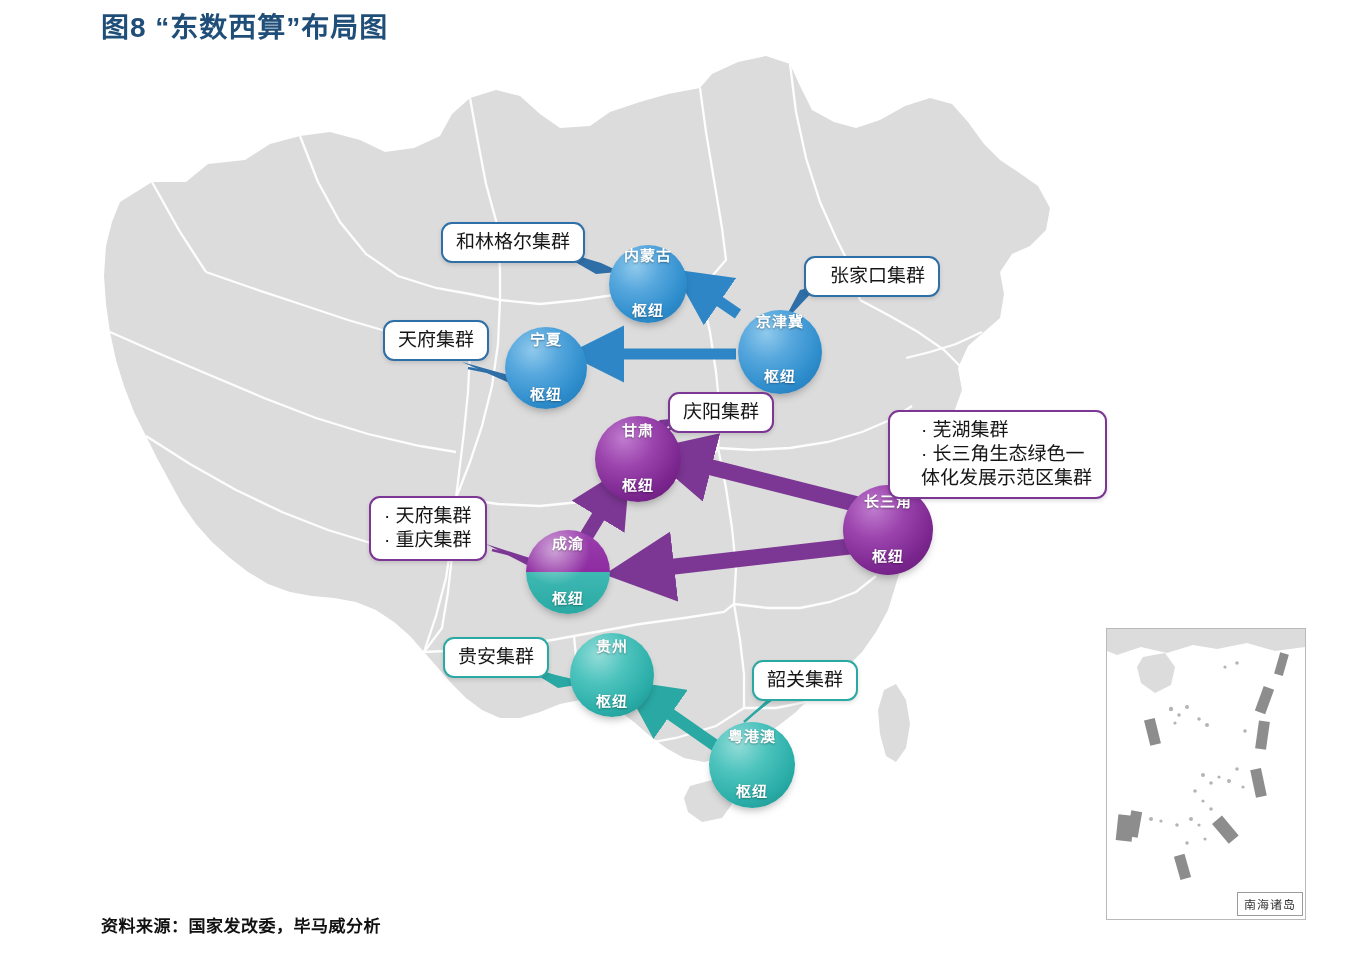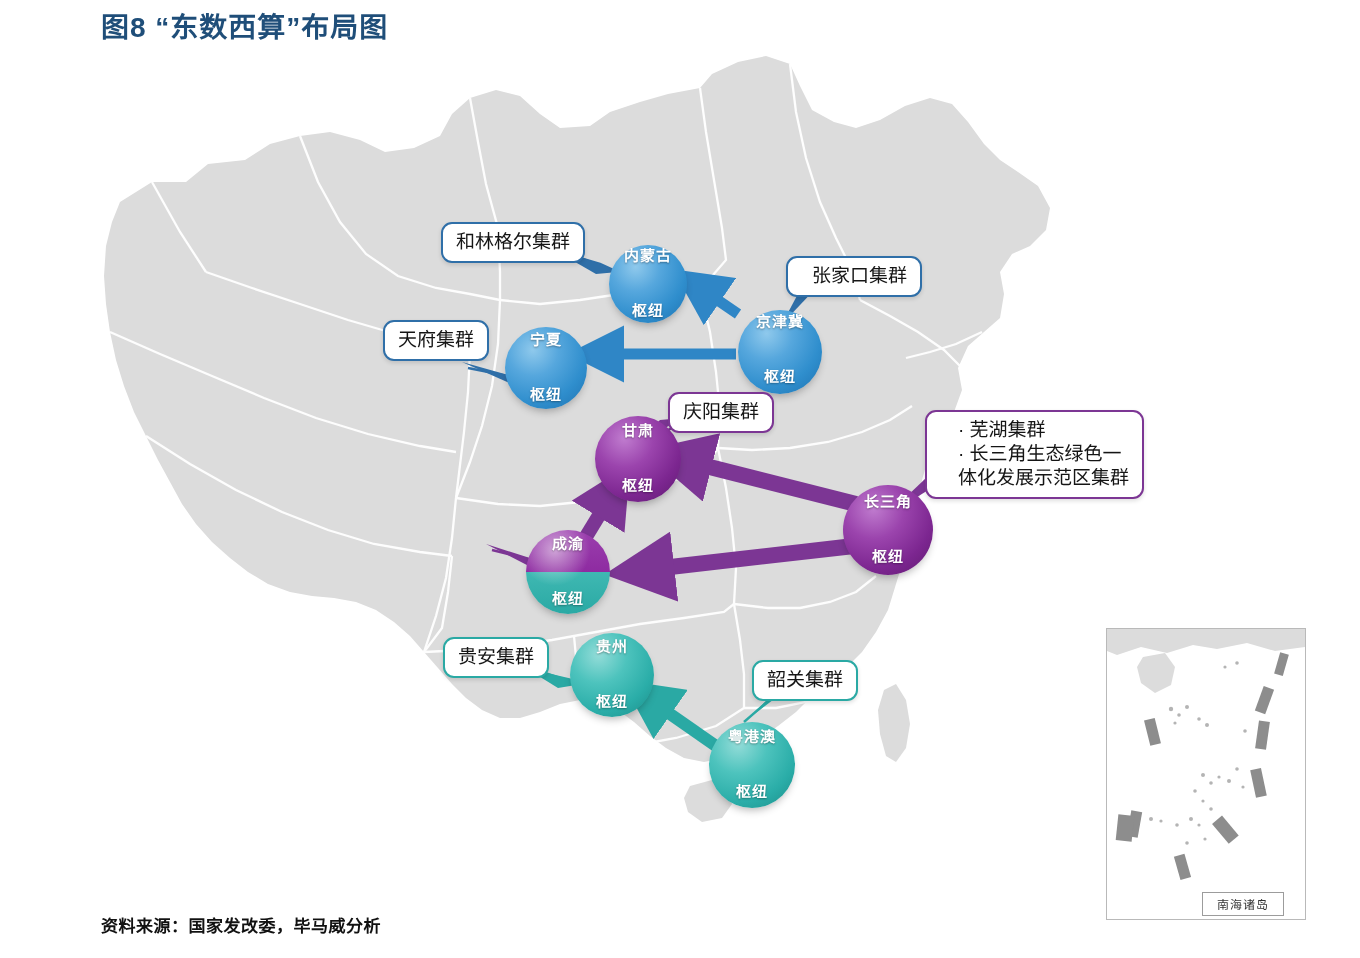--- a/index.html
+++ b/index.html
@@ -64,23 +64,23 @@
   .callout.teal{border-color:#2aa9a4;}
   .callout .li{display:block;}
 
   
   #sea-inset{
     position:absolute;left:1106px;top:596px;width:198px;height:290px;
     background:#ffffff;border:1px solid #b9b9b9;z-index:4;overflow:hidden;
   }
   #sea-inset svg{position:absolute;left:0;top:0;}
   #sea-inset-label{
-    position:absolute;right:21px;bottom:3px;
+    position:absolute;right:2px;bottom:3px;
     border:1px solid #9c9c9c;background:#ffffff;
-    font-size:12px;color:#333333;padding:2px 14px 3px;
+    font-size:12px;color:#333333;padding:2px 6px 3px;
     letter-spacing:1px;white-space:nowrap;
   }
 </style>
 </head>
 <body>
 
 <div id="page-title">图8  “东数西算”布局图</div>
 
 <div id="map-stage">
 
@@ -231,38 +231,42 @@
 
   <div class="node teal" style="left:709px;top:690px;width:86px;height:86px;">
     <span>粤港澳</span>
     <span>枢纽</span>
   </div>
 
   <div class="callout" style="left:441px;top:180px;margin-top:10px;">
     <span class="li">和林格尔集群</span>
   </div>
 
-  <div class="callout" style="left:786px;top:224px;padding-left:24px;">
+  <div class="callout" style="left:804px;top:224px;padding-left:24px;">
     <span class="li">张家口集群</span>
   </div>
 
   <div class="callout" style="left:383px;top:288px;">
     <span class="li">天府集群</span>
   </div>
 
   <div class="callout purple" style="left:668px;top:360px;">
     <span class="li">庆阳集群</span>
   </div>
 
-  <div class="callout purple" style="left:925px;top:378px;padding-left:31px;">
+  <div class="callout purple" style="left:888px;top:378px;padding-left:31px;">
     <span class="li">· 芜湖集群</span>
     <span class="li">· 长三角生态绿色一</span>
     <span class="li">体化发展示范区集群</span>
   </div>
 
+  <div class="callout purple" style="left:369px;top:464px;">
+    <span class="li">· 天府集群</span>
+    <span class="li">· 重庆集群</span>
+  </div>
 
   <div class="callout teal" style="left:443px;top:605px;text-align:center;">
     <span class="li">贵安集群</span>
   </div>
 
   <div class="callout teal" style="left:752px;top:628px;">
     <span class="li">韶关集群</span>
   </div>
 
   <div id="sea-inset">

